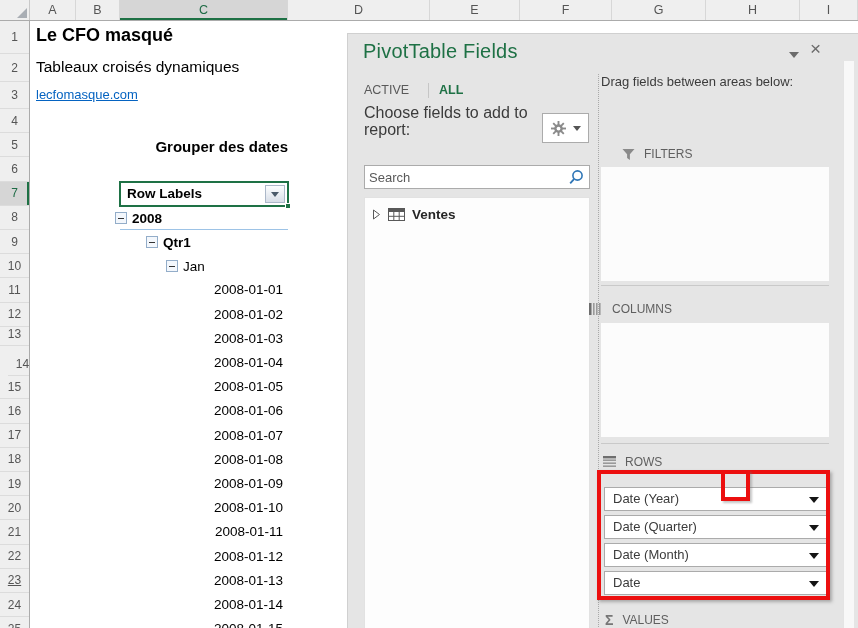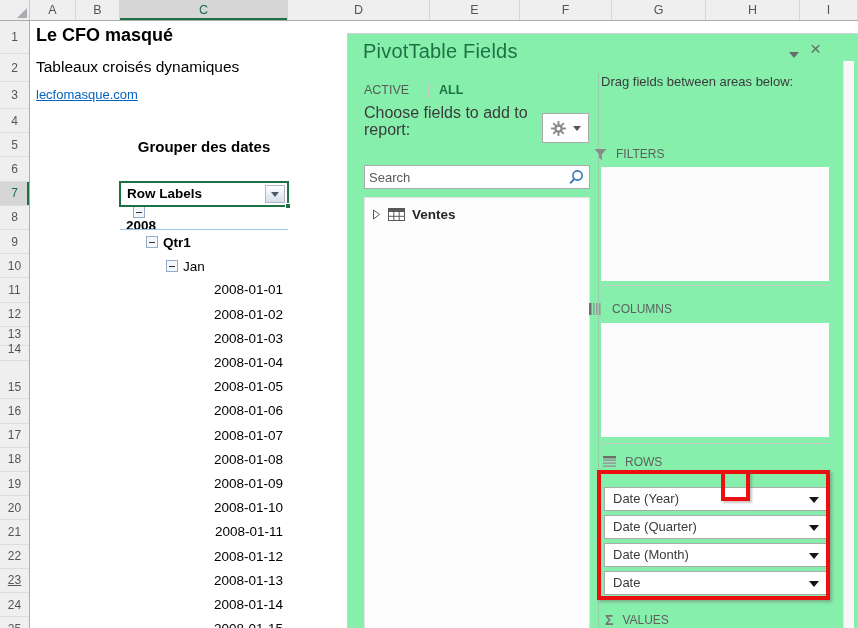--- a/index.html
+++ b/index.html
@@ -21,47 +21,47 @@
   #row-headers { position:absolute; left:0; top:21px; width:30px; height:607px;
                  background:#EFEFEF; border-right:1px solid #ABABAB; z-index:4; overflow:hidden; }
   .row-h { position:absolute; left:0; width:29px; display:flex; align-items:center; justify-content:center;
            font-size:12px; color:#555; border-bottom:1px solid #DCDCDC; }
   .row-h.sel { background:#D6D6D6; color:#1E6B45; box-shadow:inset -2px 0 0 #1E7145; }
 
   
   .cell-title    { left:36px; top:25px;  font-size:18px; font-weight:bold; color:#000; }
   .cell-subtitle { left:36px; top:58px;  font-size:15.5px; color:#000; }
   .cell-link     { left:36px; top:87px;  font-size:13px; color:#0563C1; text-decoration:underline; cursor:pointer; }
-  .cell-heading  { left:120px; top:138px; width:168px; text-align:center; font-size:15px; font-weight:bold; color:#000; }
+  .cell-heading  { left:120px; top:138px; width:168px; text-align:right; font-size:15px; font-weight:bold; color:#000; }
 
   
   .pivot-hdr-cell { left:120px; top:182px; width:168px; height:24px; background:#fff; }
   .pivot-hdr-label { position:absolute; left:7px; top:0; line-height:24px; font-size:13.5px; font-weight:bold; color:#000; }
   .filter-btn { position:absolute; right:3px; top:3px; width:20px; height:18px;
                 background:linear-gradient(#FDFEFF,#D8DEE8); border:1px solid #ACB8C9;
                 display:flex; align-items:center; justify-content:center; cursor:pointer; }
   .tri-down-sm { width:0; height:0; border-left:4px solid transparent; border-right:4px solid transparent; border-top:5px solid #4A5A6A; }
   .sel-border { left:119px; top:181px; width:170px; height:26px; border:2px solid #1E7145; z-index:3; pointer-events:none; }
   .fill-handle { position:absolute; right:-4px; bottom:-4px; width:6px; height:6px; background:#1E7145; border:1px solid #fff; }
 
   .pivot-row { position:absolute; height:24px; display:flex; align-items:center; font-size:13.5px; color:#000; }
   .pivot-row.bold { font-weight:bold; }
-  .grp-2008 { left:126px; top:206px;flex-direction:column; }
+  .grp-2008 { left:115px; top:206px; }
   .grp-qtr  { left:146px; top:230px; }
   .grp-jan  { left:166px; top:254px; }
   .collapse-box { width:12px; height:12px; border:1px solid #93ADC9; background:#F3F7FC; margin-right:5px;
                   position:relative; flex:0 0 auto; cursor:pointer; }
   .collapse-box::after { content:""; position:absolute; left:2px; right:2px; top:5px; height:1px; background:#333; }
   .blue-line { left:120px; top:229px; width:168px; height:1px; background:#9DC3E6; }
   .date-cell { position:absolute; left:120px; width:163px; height:24px; line-height:24px;
                text-align:right; font-size:13.5px; color:#000; }
 
   
   #panel { position:absolute; left:347px; top:33px; width:511px; height:595px;
-           background:#86efac; border-left:1px solid #D0D0D0; border-top:1px solid #D0D0D0; z-index:5; }
+           background:#e5e5e5; border-left:1px solid #D0D0D0; border-top:1px solid #D0D0D0; z-index:5; }
   .panel-title { left:15px; top:6px; font-size:20px; font-weight:300; color:#1E7145; letter-spacing:.2px; }
   .panel-collapse { left:438px; top:13px; width:16px; height:14px; cursor:pointer; }
   .panel-collapse::after { content:""; position:absolute; left:3px; top:5px; width:0; height:0;
             border-left:5px solid transparent; border-right:5px solid transparent; border-top:6px solid #6B6B6B; }
   .panel-close { left:462px; top:4px; font-size:19px; color:#6B6B6B; cursor:pointer; line-height:22px; }
   .tab { font-size:12.5px; color:#595959; cursor:pointer; }
   .tab.active { font-weight:bold; color:#1E7145; }
   .tab-active-pos { left:16px; top:49px; }
   .tab-sep { left:80px; top:49px; width:1px; height:15px; background:#C6C6C6; }
   .tab-all-pos { left:91px; top:49px; }
@@ -73,21 +73,21 @@
                   font-family:"Liberation Sans",sans-serif; font-size:13px; color:#333; }
   .search-input::placeholder { color:#595959; opacity:1; }
   .search-icon { position:absolute; right:4px; top:3px; }
   .fields-list { left:16px; top:163px; width:226px; height:432px; background:#FDFDFD; border:1px solid #E2E2E2; }
   .field-row { display:flex; align-items:center; gap:7px; padding:9px 0 0 7px; cursor:pointer; }
   .field-name { font-weight:bold; font-size:13.5px; color:#262626; }
 
   .dotted-sep { left:250px; top:40px; height:555px; width:0; border-left:1px dotted #A9A9A9; }
   .drag-label { left:253px; top:39px; width:195px; font-size:13px; color:#3B3B3B; line-height:18px; }
   .area-hdr { position:absolute; display:flex; align-items:center; gap:9px; font-size:12px; color:#5F5F5F; }
-  .hdr-filters { left:246px; top:113px; }
+  .hdr-filters { left:274px; top:113px; }
   .hdr-columns { left:241px; top:268px; }
   .hdr-rows    { left:255px; top:421px; }
   .hdr-values  { left:257px; top:578px; }
   .sigma { font-size:14px; font-weight:bold; color:#767676; }
   .area-box { position:absolute; left:253px; width:228px; background:#FCFCFC; }
   .box-filters { top:133px; height:114px; }
   .box-columns { top:289px; height:114px; }
   .h-div { position:absolute; left:253px; width:228px; height:1px; background:#C9C9C9; }
   .div-1 { top:251px; } .div-2 { top:409px; }
   .pill { position:absolute; left:256px; width:224px; height:24px; background:#fff; border:1px solid #ABABAB;
@@ -126,21 +126,21 @@
       <div class="row-h" style="top: 88px; height: 24.2px;">4</div>
       <div class="row-h" style="top: 112.2px; height: 24.2px;">5</div>
       <div class="row-h" style="top: 136.4px; height: 24.2px;">6</div>
       <div class="row-h sel" style="top: 160.6px; height: 24.2px;">7</div>
       <div class="row-h" style="top: 184.8px; height: 24.2px;">8</div>
       <div class="row-h" style="top: 209px; height: 24.2px;">9</div>
       <div class="row-h" style="top: 233.2px; height: 24.2px;">10</div>
       <div class="row-h" style="top: 257.4px; height: 24.2px; text-align: center;">11</div>
       <div class="row-h" style="top: 281.6px; height: 24.2px;">12</div>
       <div class="row-h" style="top: 301px; height: 24.2px;">13</div>
-      <div class="row-h" style="top: 316px; height: 24.2px;">14</div>
+      <div class="row-h" style="top: 331px; height: 24.2px; margin-left: 8px;">14</div>
       <div class="row-h" style="top: 354.2px; height: 24.2px;">15</div>
       <div class="row-h" style="top: 378.4px; height: 24.2px;">16</div>
       <div class="row-h" style="top: 402.6px; height: 24.2px;">17</div>
       <div class="row-h" style="top: 426.8px; height: 24.2px;">18</div>
       <div class="row-h" style="top: 451px; height: 24.2px;">19</div>
       <div class="row-h" style="top: 475.2px; height: 24.2px;">20</div>
       <div class="row-h" style="top: 499.4px; height: 24.2px;">21</div>
       <div class="row-h" style="top: 523.6px; height: 24.2px;">22</div>
       <div class="row-h" style="top: 547.8px; height: 24.2px; text-decoration: underline;">23</div>
       <div class="row-h" style="top: 572px; height: 24.2px;">24</div>

